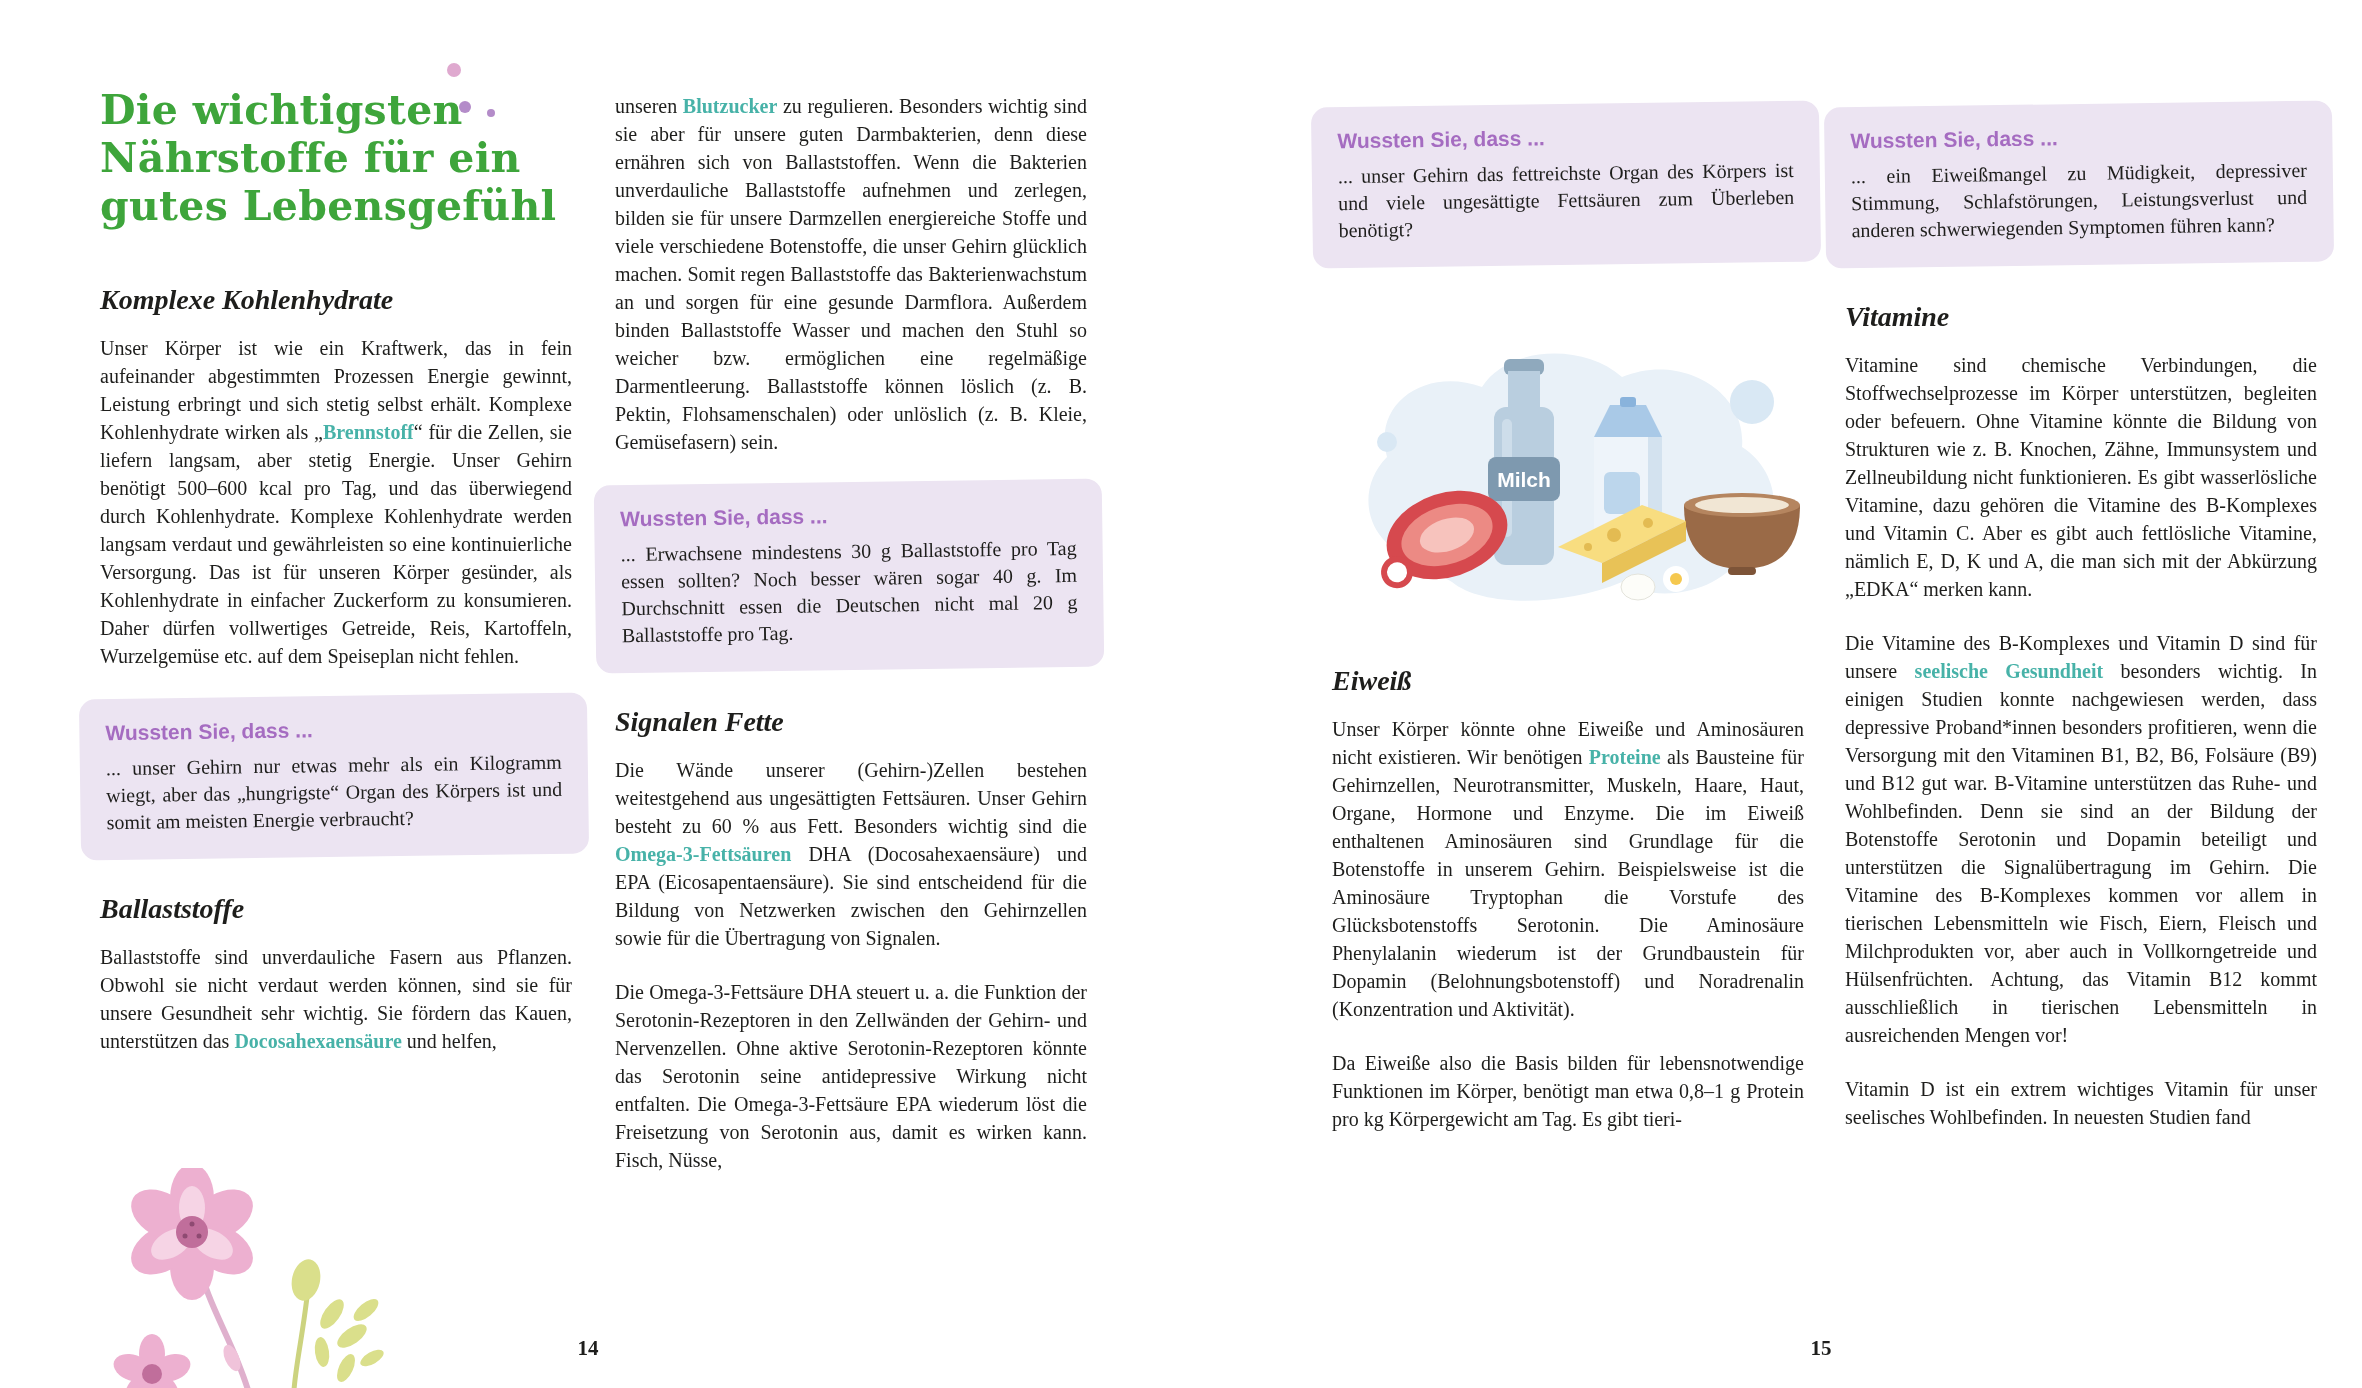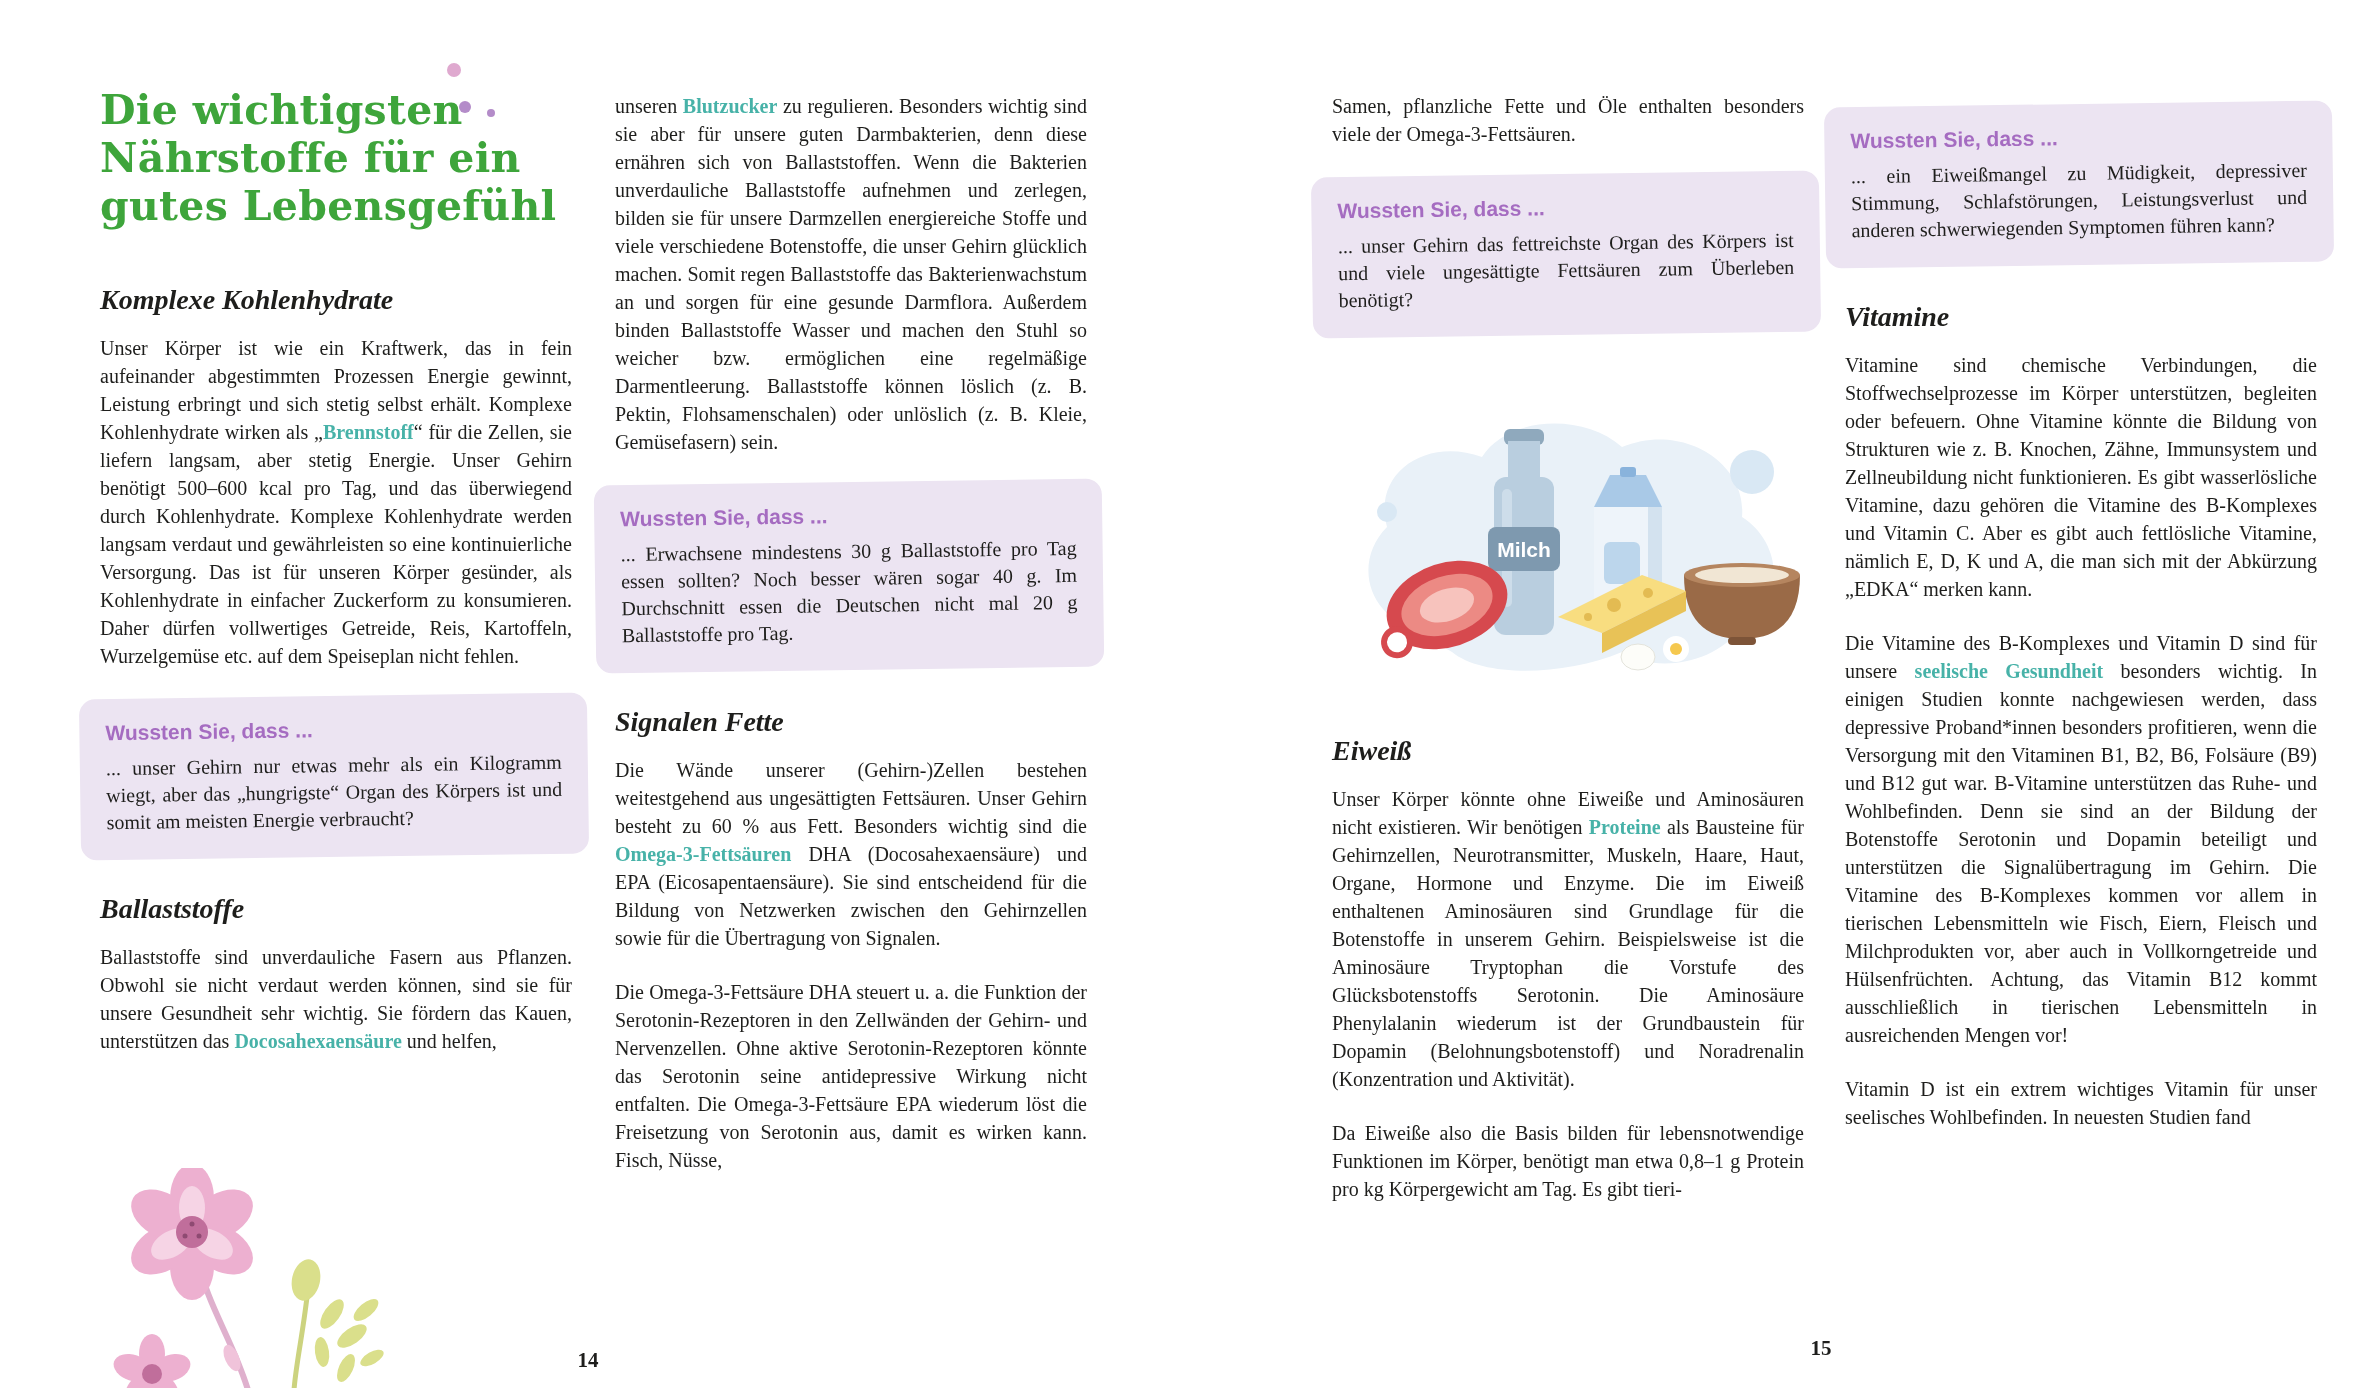--- a/index.html
+++ b/index.html
@@ -78,21 +78,21 @@
   .food-figure { margin: 42px 0 46px 0; padding: 0; }
 
   .pagenum {
     position: absolute;
     top: 1336px;
     width: 100px;
     text-align: center;
     font-weight: 700;
     font-size: 21px;
   }
-  .pagenum.left  { left: 538px; margin-top: 12px; }
+  .pagenum.left  { left: 538px; }
   .pagenum.right { left: 1771px; }
 
   .title-dots { position: absolute; left: 440px; top: 58px; }
   .flower { position: absolute; left: 100px; top: 1168px; }
 
   .milk-label-text {
     font-family: "Liberation Sans", sans-serif;
     font-weight: 700;
     font-size: 21px;
     fill: #ffffff;
@@ -130,21 +130,20 @@
     <aside class="infobox">
       <h3 class="infobox-heading">Wussten Sie, dass ...</h3>
       <p class="infobox-body">... Erwachsene mindestens 30 g Ballaststoffe pro Tag essen sollten? Noch besser wären sogar 40 g. Im Durchschnitt essen die Deutschen nicht mal 20 g Ballaststoffe pro Tag.</p>
     </aside>
     <h2 class="sec-heading">Signalen Fette</h2>
     <p class="body"><span>Die Wände unserer (Gehirn-)Zellen bestehen weitestgehend aus ungesättigten Fettsäuren. Unser Gehirn besteht zu 60 % aus Fett. Besonders wichtig sind die </span><span class="hl">Omega-3-Fettsäuren</span><span> DHA (Docosahexaensäure) und EPA (Eicosapentaensäure). Sie sind entscheidend für die Bildung von Netzwerken zwischen den Gehirnzellen sowie für die Übertragung von Signalen.</span></p>
     <p class="body"><span>Die Omega-3-Fettsäure DHA steuert u. a. die Funktion der Serotonin-Rezeptoren in den Zellwänden der Gehirn- und Nervenzellen. Ohne aktive Serotonin-Rezeptoren könnte das Serotonin seine antidepressive Wirkung nicht entfalten. Die Omega-3-Fettsäure EPA wiederum löst die Freisetzung von Serotonin aus, damit es wirken kann. Fisch, Nüsse,</span></p>
   </section>
 
   <section class="col" id="col3">
-    <p class="body"><span>Samen, pflanzliche Fette und Öle enthalten besonders viele der Omega-3-Fettsäuren.</span></p>
     <aside class="infobox">
       <h3 class="infobox-heading">Wussten Sie, dass ...</h3>
       <p class="infobox-body">... unser Gehirn das fettreichste Organ des Körpers ist und viele ungesättigte Fettsäuren zum Überleben benötigt?</p>
     </aside>
 
     <figure class="food-figure">
       <svg width="472" height="310" viewBox="0 0 472 310">
         <g>
           <path d="M95 255 C35 245 20 185 55 150 C40 95 95 60 150 80 C175 40 250 35 290 70 C350 45 415 85 410 140 C450 165 455 225 410 250 C380 290 320 295 290 275 C230 300 150 300 120 275 C108 268 100 262 95 255 Z" fill="#e9f1f8"></path>
           <circle cx="420" cy="95" r="22" fill="#d9e8f4"></circle>

